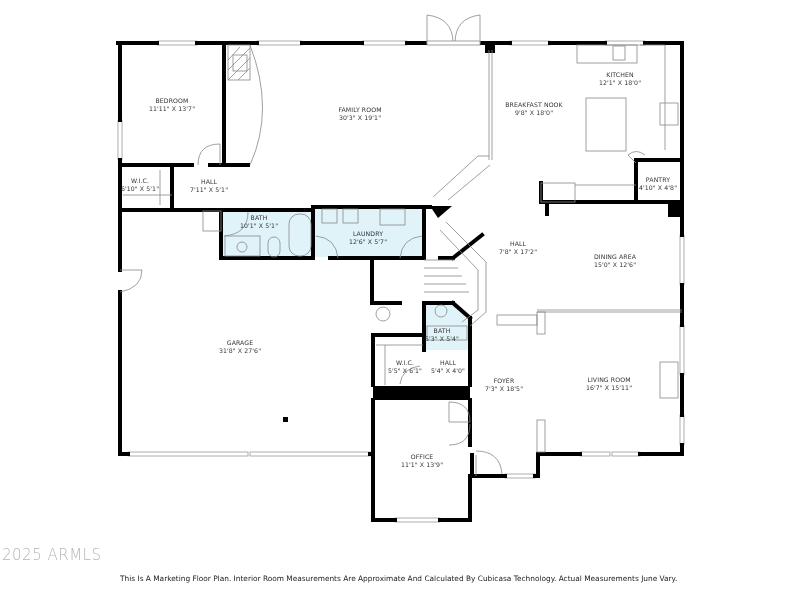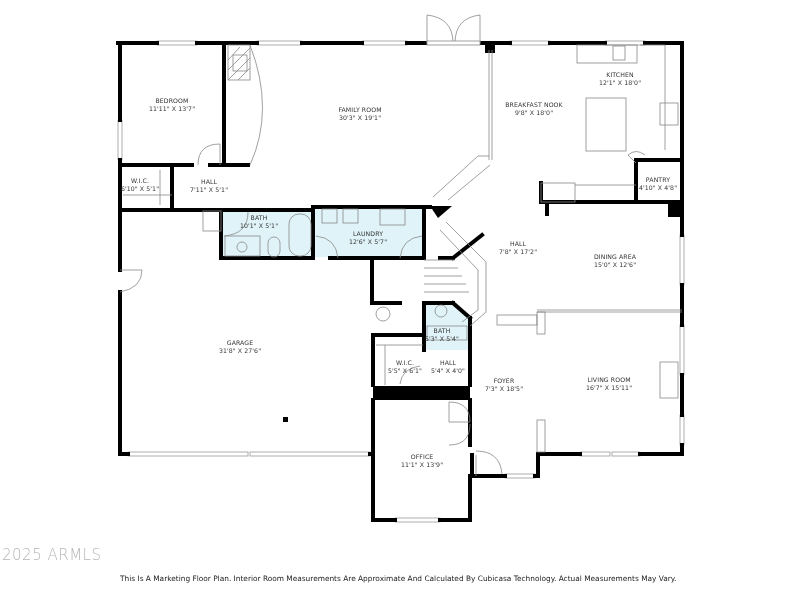--- a/index.html
+++ b/index.html
@@ -253,13 +253,13 @@
 <div class="room-label" style="left:609px;top:383px;">
   <span class="nm">LIVING ROOM</span>
   <span class="dim">16'7" X 15'11"</span>
 </div>
 <div class="room-label" style="left:422px;top:460px;">
   <span class="nm">OFFICE</span>
   <span class="dim">11'1" X 13'9"</span>
 </div>
 
 <div class="copyright">2025 ARMLS</div>
-<div class="disclaimer">This Is A Marketing Floor Plan. Interior Room Measurements Are Approximate And Calculated By Cubicasa Technology. Actual Measurements May Vary.</div>
+<div class="disclaimer">This Is A Marketing Floor Plan. Interior Room Measurements Are Approximate And Calculated By Cubicasa Technology. Actual Measurements June Vary.</div>
 
 </body></html>

